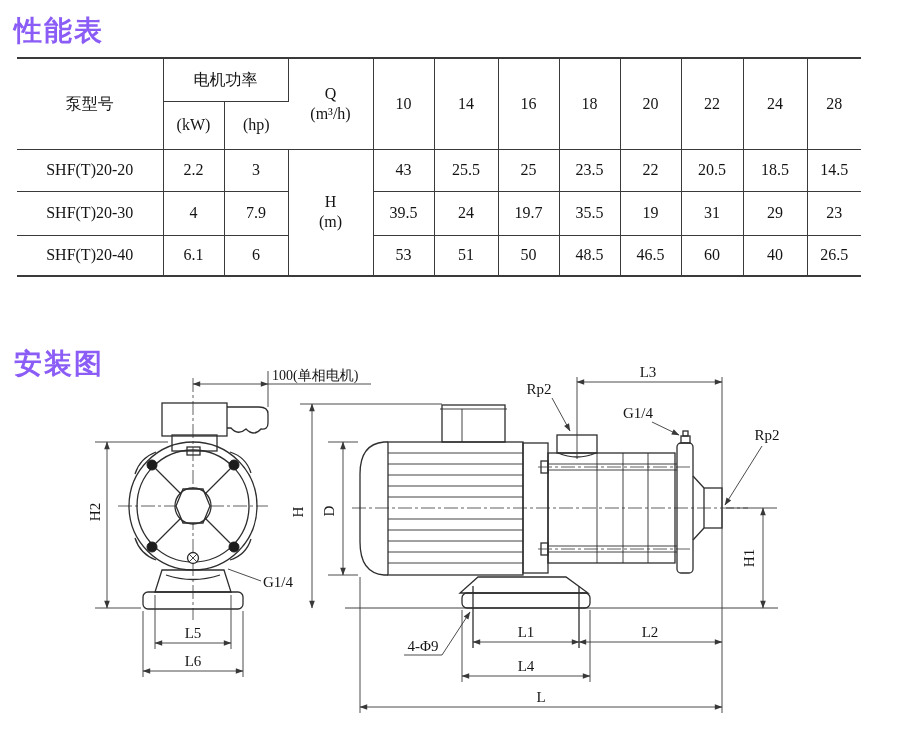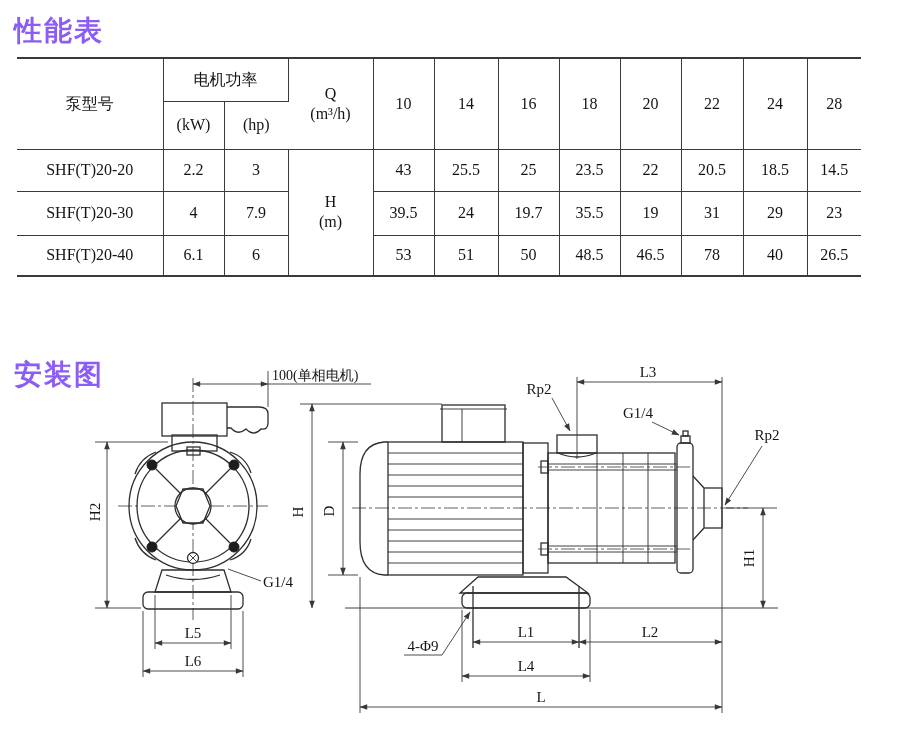--- a/index.html
+++ b/index.html
@@ -1,21 +1,21 @@
 <!DOCTYPE html>
 <html><head>
 <meta charset="utf-8">
 <style>
   html,body{margin:0;padding:0;background:#fff;}
   #page{position:relative;width:900px;height:733px;background:#ffffff;overflow:hidden;
         font-family:"Liberation Serif", serif;color:#1c1c1c;}
   .sec-title{position:absolute;left:14px;font-family:"Liberation Sans", sans-serif;
              font-weight:700;font-size:28px;color:#8b5cf6;letter-spacing:2px;}
   #perf-title{top:12px;}
-  #inst-title{top:356px;}
+  #inst-title{top:345px;}
 
   
   #perf-table{position:absolute;left:17px;top:57px;width:844px;border-collapse:collapse;
               table-layout:fixed;border-top:2px solid #3a3a3a;border-bottom:2px solid #3a3a3a;}
   #perf-table td{border-right:1px solid #3a3a3a;border-bottom:1px solid #3a3a3a;
                  text-align:center;vertical-align:middle;font-size:16px;color:#141414;
                  padding:0;white-space:pre-line;line-height:1.25;}
   #perf-table td:last-child{border-right:none;}
   #perf-table tr.last td{border-bottom:none;}
   #perf-table td.nobot{border-bottom:none;}
@@ -104,21 +104,21 @@
     </tr>
     <tr class="dr3 last">
       <td>SHF(T)20-40</td>
       <td>6.1</td>
       <td>6</td>
       <td>53</td>
       <td>51</td>
       <td>50</td>
       <td>48.5</td>
       <td>46.5</td>
-      <td>78</td>
+      <td>60</td>
       <td>40</td>
       <td>26.5</td>
     </tr>
   </tbody>
     </table>
 
   <div class="sec-title" id="inst-title">安装图</div>
 
   <svg id="inst-svg" width="900" height="393" viewBox="0 340 900 393">
     <defs>

